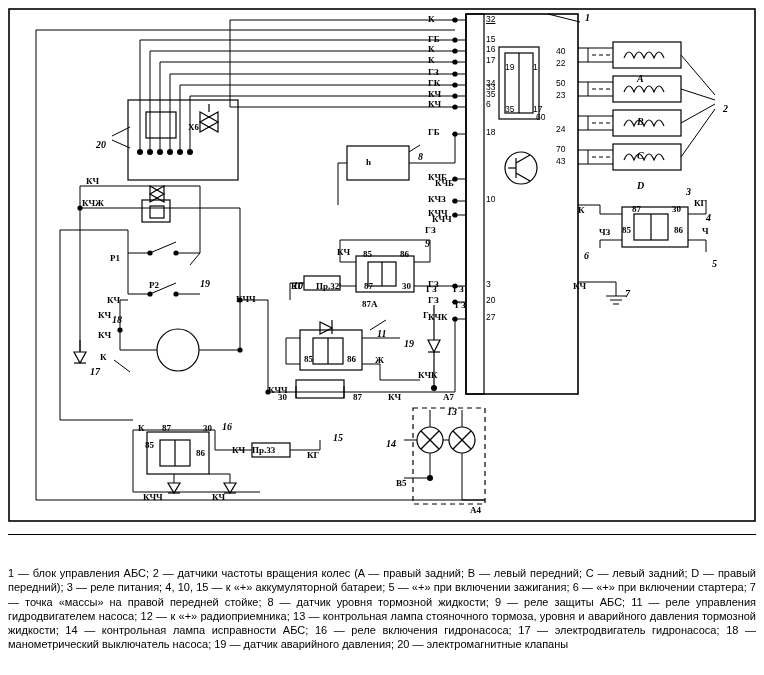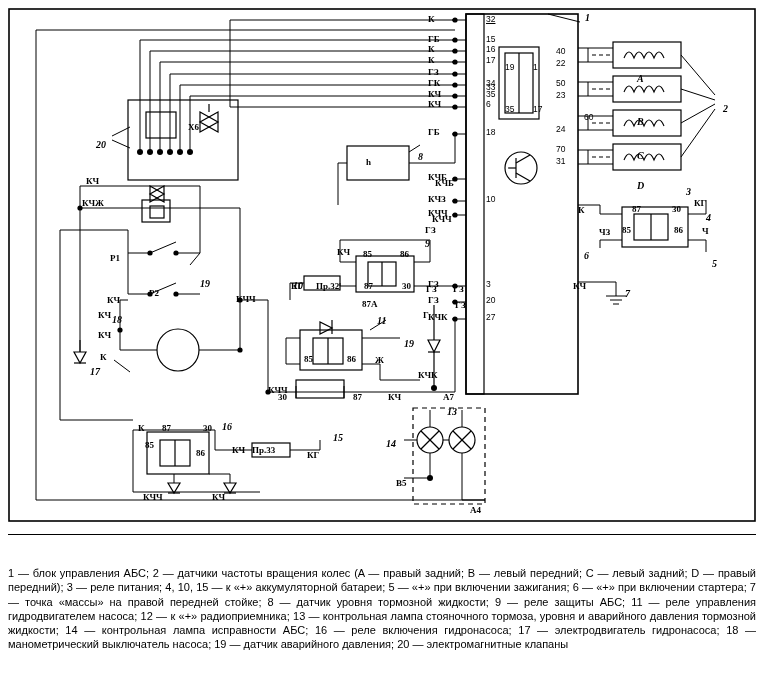--- a/index.html
+++ b/index.html
@@ -367,21 +367,21 @@
       <div class="num" style="left: 585px; top: 12px;">1</div>
       <div class="num" style="left: 723px; top: 103px;">2</div>
       <div class="num" style="left: 686px; top: 186px;">3</div>
       <div class="num" style="left: 706px; top: 212px;">4</div>
       <div class="num" style="left: 712px; top: 258px;">5</div>
       <div class="num" style="left: 584px; top: 250px;">6</div>
       <div class="num" style="left: 625px; top: 288px;">7</div>
       <div class="num" style="left: 418px; top: 151px;">8</div>
       <div class="num" style="left: 425px; top: 238px;">9</div>
       <div class="num" style="left: 293px; top: 280px;">10</div>
-      <div class="num" style="left: 377px; top: 315px; text-align: right;">11</div>
+      <div class="num" style="left: 377px; top: 328px; text-align: right;">11</div>
       <div class="num" style="left: 404px; top: 338px;">19</div>
       <div class="num" style="left: 447px; top: 406px;">13</div>
       <div class="num" style="left: 386px; top: 438px;">14</div>
       <div class="num" style="left: 333px; top: 432px;">15</div>
       <div class="num" style="left: 222px; top: 421px;">16</div>
       <div class="num" style="left: 90px; top: 366px;">17</div>
       <div class="num" style="left: 112px; top: 314px;">18</div>
       <div class="num" style="left: 200px; top: 278px;">19</div>
       <div class="num" style="left: 96px; top: 139px;">20</div>
       <div class="num" style="left: 637px; top: 73px;">A</div>
@@ -389,33 +389,33 @@
       <div class="num" style="left: 637px; top: 150px;">C</div>
       <div class="num" style="left: 637px; top: 180px;">D</div>
       <div class="pin" style="left: 505px; top: 62px;">19</div>
       <div class="pin" style="left: 533px; top: 62px;">1</div>
       <div class="pin" style="left: 505px; top: 104px;">35</div>
       <div class="pin" style="left: 533px; top: 104px;">17</div>
       <div class="pin" style="left: 556px; top: 46px;">40</div>
       <div class="pin" style="left: 556px; top: 58px;">22</div>
       <div class="pin" style="left: 556px; top: 78px;">50</div>
       <div class="pin" style="left: 556px; top: 90px;">23</div>
-      <div class="pin" style="left: 584px; top: 112px;">60</div>
+      <div class="pin" style="left: 536px; top: 112px;">60</div>
       <div class="pin" style="left: 556px; top: 124px;">24</div>
       <div class="pin" style="left: 556px; top: 144px;">70</div>
-      <div class="pin" style="left: 556px; top: 156px;">31</div>
+      <div class="pin" style="left: 556px; top: 156px;">43</div>
       <div class="lbl" style="left: 86px; top: 176px;">КЧ</div>
       <div class="lbl" style="left: 82px; top: 198px;">КЧЖ</div>
       <div class="lbl" style="left: 107px; top: 295px;">КЧ</div>
       <div class="lbl" style="left: 98px; top: 310px;">КЧ</div>
       <div class="lbl" style="left: 98px; top: 330px;">КЧ</div>
       <div class="lbl" style="left: 100px; top: 352px;">К</div>
       <div class="lbl" style="left: 188px; top: 122px;">Х6</div>
       <div class="lbl" style="left: 110px; top: 253px;">Р1</div>
-      <div class="lbl" style="left: 110px; top: 288px; padding-left: 39px;">Р2</div>
+      <div class="lbl" style="left: 110px; top: 280px; padding-left: 39px;">Р2</div>
       <div class="lbl" style="left: 236px; top: 294px;">КЧЧ</div>
       <div class="lbl" style="left: 268px; top: 385px;">КЧЧ</div>
       <div class="lbl" style="left: 278px; top: 392px;">30</div>
       <div class="lbl" style="left: 353px; top: 392px;">87</div>
       <div class="lbl" style="left: 388px; top: 392px;">КЧ</div>
       <div class="lbl" style="left: 337px; top: 247px;">КЧ</div>
       <div class="lbl" style="left: 363px; top: 249px;">85</div>
       <div class="lbl" style="left: 400px; top: 249px;">86</div>
       <div class="lbl" style="left: 364px; top: 281px;">87</div>
       <div class="lbl" style="left: 402px; top: 281px;">30</div>

